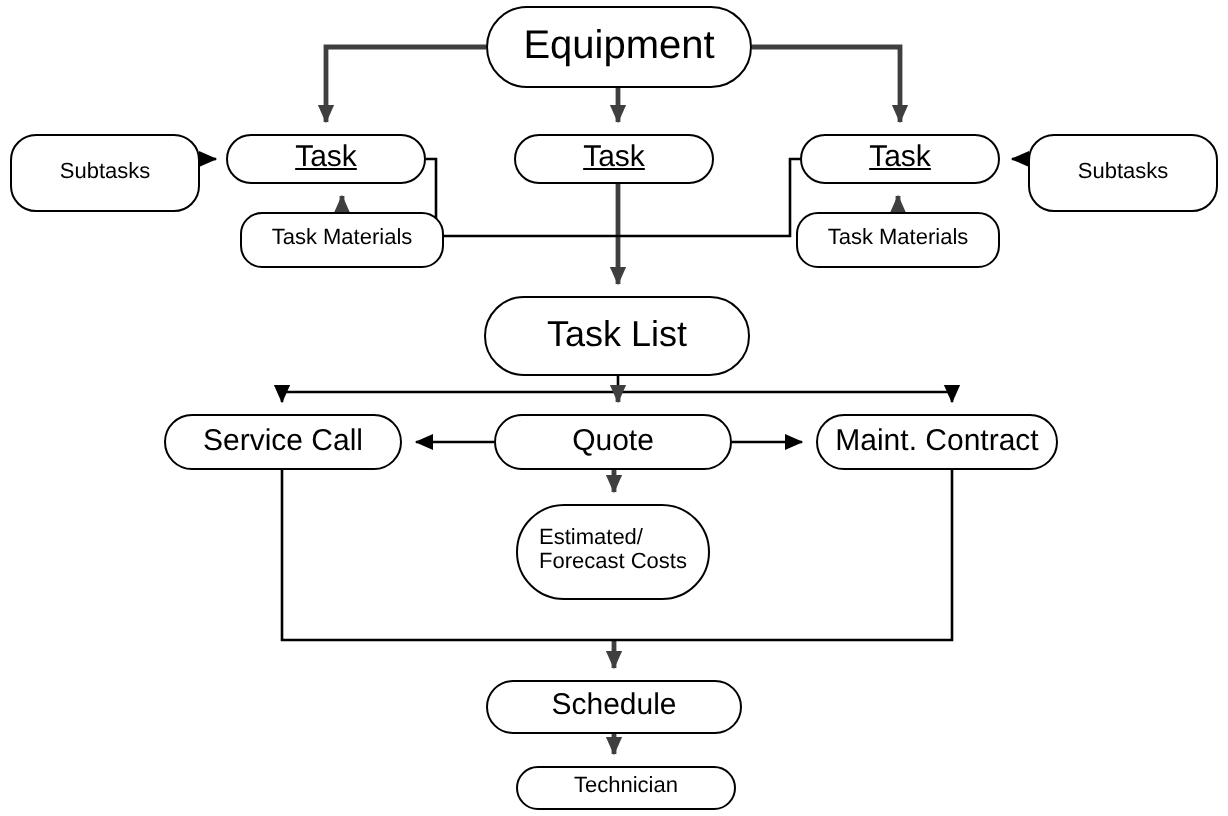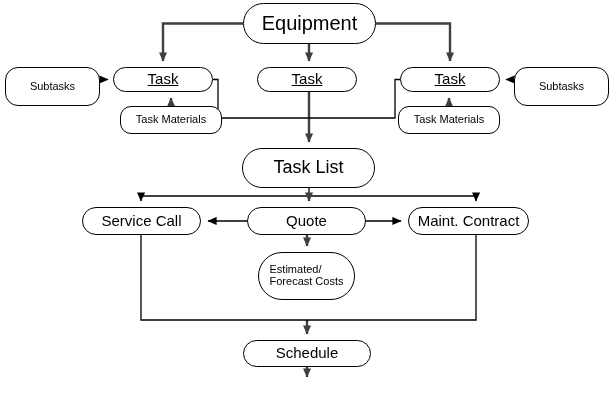--- a/index.html
+++ b/index.html
@@ -189,14 +189,15 @@
   <div class="node n-tasklist">Task List</div>
 
   <div class="node n-row3 n-servicecall">Service Call</div>
   <div class="node n-row3 n-quote">Quote</div>
   <div class="node n-row3 n-maintcontract">Maint. Contract</div>
 
   <div class="node n-costs">Estimated/
 Forecast Costs</div>
 
   <div class="node n-schedule">Schedule</div>
+  <div class="node n-technician">Technician</div>
 
 </div>
 
 </body></html>

